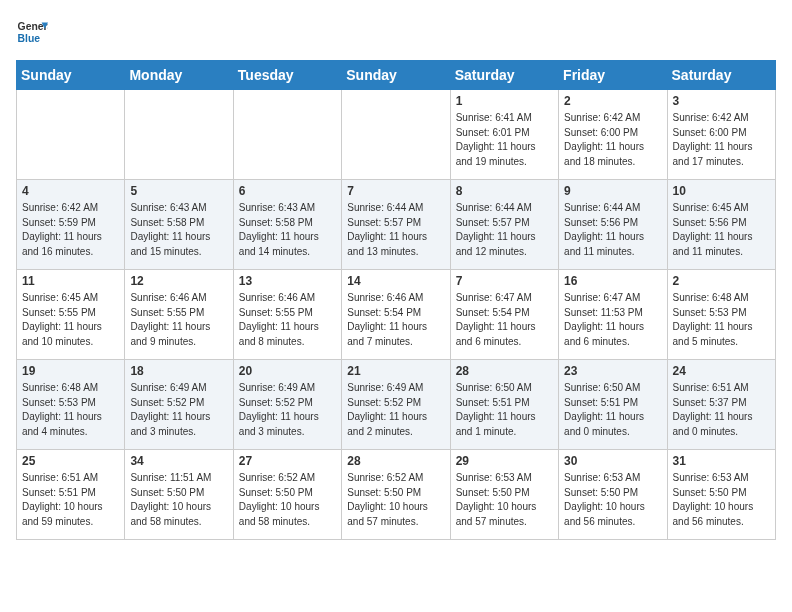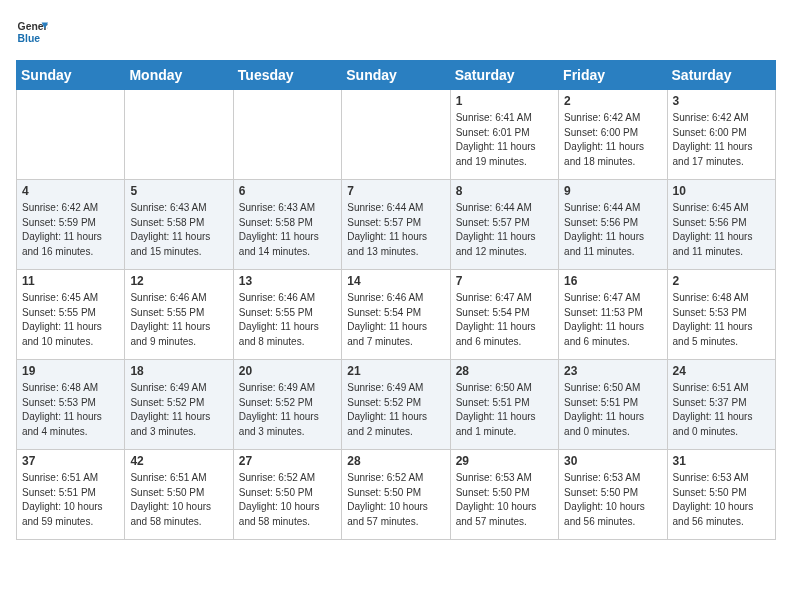--- a/index.html
+++ b/index.html
@@ -244,28 +244,28 @@
         </td>
         <td>
           <span class="day-num">24</span>
           <div class="cell-content">Sunrise: 6:51 AM
 Sunset: 5:37 PM
 Daylight: 11 hours and 0 minutes.</div>
         </td>
       </tr>
       <tr>
         <td>
-          <span class="day-num">37</span>
+          <span class="day-num">25</span>
           <div class="cell-content">Sunrise: 6:51 AM
 Sunset: 5:51 PM
 Daylight: 10 hours and 59 minutes.</div>
         </td>
         <td>
-          <span class="day-num">42</span>
-          <div class="cell-content">Sunrise: 6:51 AM
+          <span class="day-num">34</span>
+          <div class="cell-content">Sunrise: 11:51 AM
 Sunset: 5:50 PM
 Daylight: 10 hours and 58 minutes.</div>
         </td>
         <td>
           <span class="day-num">27</span>
           <div class="cell-content">Sunrise: 6:52 AM
 Sunset: 5:50 PM
 Daylight: 10 hours and 58 minutes.</div>
         </td>
         <td>

